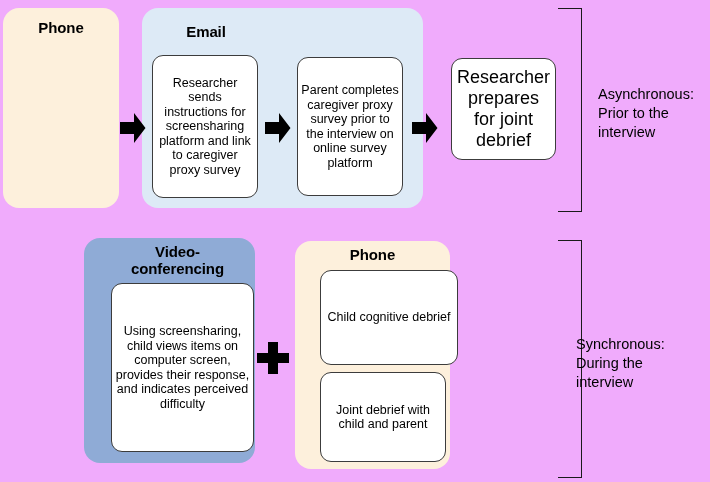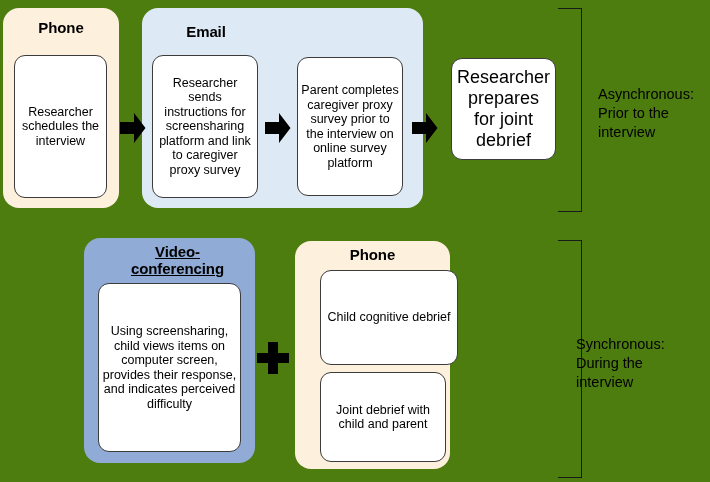--- a/index.html
+++ b/index.html
@@ -8,21 +8,21 @@
     background: #ffffff;
   }
   body {
     font-family: "Liberation Sans", sans-serif;
     -webkit-font-smoothing: antialiased;
   }
   #canvas {
     position: relative;
     width: 710px;
     height: 482px;
-    background: #4d7c0f;
+    background: #f0abfc;
     overflow: hidden;
   }
 
   
   .band {
     position: absolute;
     border-radius: 16px;
     box-sizing: border-box;
   }
   .band-title {
@@ -83,23 +83,20 @@
 <div id="canvas">
 
   <div class="band" style="left:3px; top:8px; width:116px; height:200px; background:#FDF0DC;">
   </div>
   <div class="band-title" style="left:3px; top:19px; width:116px; font-size:15px;">Phone</div>
 
   <div class="band" style="left:142px; top:8px; width:281px; height:200px; background:#DDEAF6;">
   </div>
   <div class="band-title" style="left:150px; top:23px; width:112px; font-size:15px;">Email</div>
 
-  <div class="step-box" style="left:14px; top:55px; width:93px; height:143px; font-size:12.5px;">
-    <span class="txt">Researcher schedules the interview</span>
-  </div>
 
   <div class="step-box" style="left:152px; top:55px; width:106px; height:143px; font-size:12.5px;">
     <span class="txt">Researcher sends instructions for screensharing platform and link to caregiver proxy survey</span>
   </div>
 
   <div class="step-box" style="left:297px; top:57px; width:106px; height:139px; font-size:12.5px;">
     <span class="txt">Parent completes caregiver proxy survey prior to the interview on online survey platform</span>
   </div>
 
   <div class="step-box" style="left:443px; top:58px; width:105px; height:102px; font-size:18px;margin-left:8px;">
@@ -124,28 +121,28 @@
     </svg>
   </div>
 
   <div class="bracket" style="left:558px; top:8px; width:24px; height:204px;"></div>
   <div class="bracket-label" style="left:598px; top:85px; width:110px; font-size:14.5px;">Asynchronous:
 Prior to the
 interview</div>
 
   <div class="band" style="left:84px; top:238px; width:171px; height:225px; background:#8FABD6;">
   </div>
-  <div class="band-title" style="left:84px; top:243px; width:187px; font-size:15px; white-space:pre-line;text-decoration:underline;">Video-
+  <div class="band-title" style="left:84px; top:243px; width:187px; font-size:15px; white-space:pre-line;">Video-
 conferencing</div>
 
   <div class="band" style="left:295px; top:241px; width:155px; height:228px; background:#FDF0DC;">
   </div>
   <div class="band-title" style="left:295px; top:246px; width:155px; font-size:15px;">Phone</div>
 
-  <div class="step-box" style="left:98px; top:283px; width:143px; height:169px; font-size:12.5px;">
+  <div class="step-box" style="left:111px; top:283px; width:143px; height:169px; font-size:12.5px;">
     <span class="txt">Using screensharing, child views items on computer screen, provides their response, and indicates perceived difficulty</span>
   </div>
 
   <div class="step-box" style="left:320px; top:270px; width:138px; height:95px; font-size:12.5px;">
     <span class="txt">Child cognitive debrief</span>
   </div>
 
   <div class="step-box" style="left:320px; top:372px; width:126px; height:90px; font-size:12.5px;align-items:center;">
     <span class="txt">Joint debrief with child and parent</span>
   </div>

